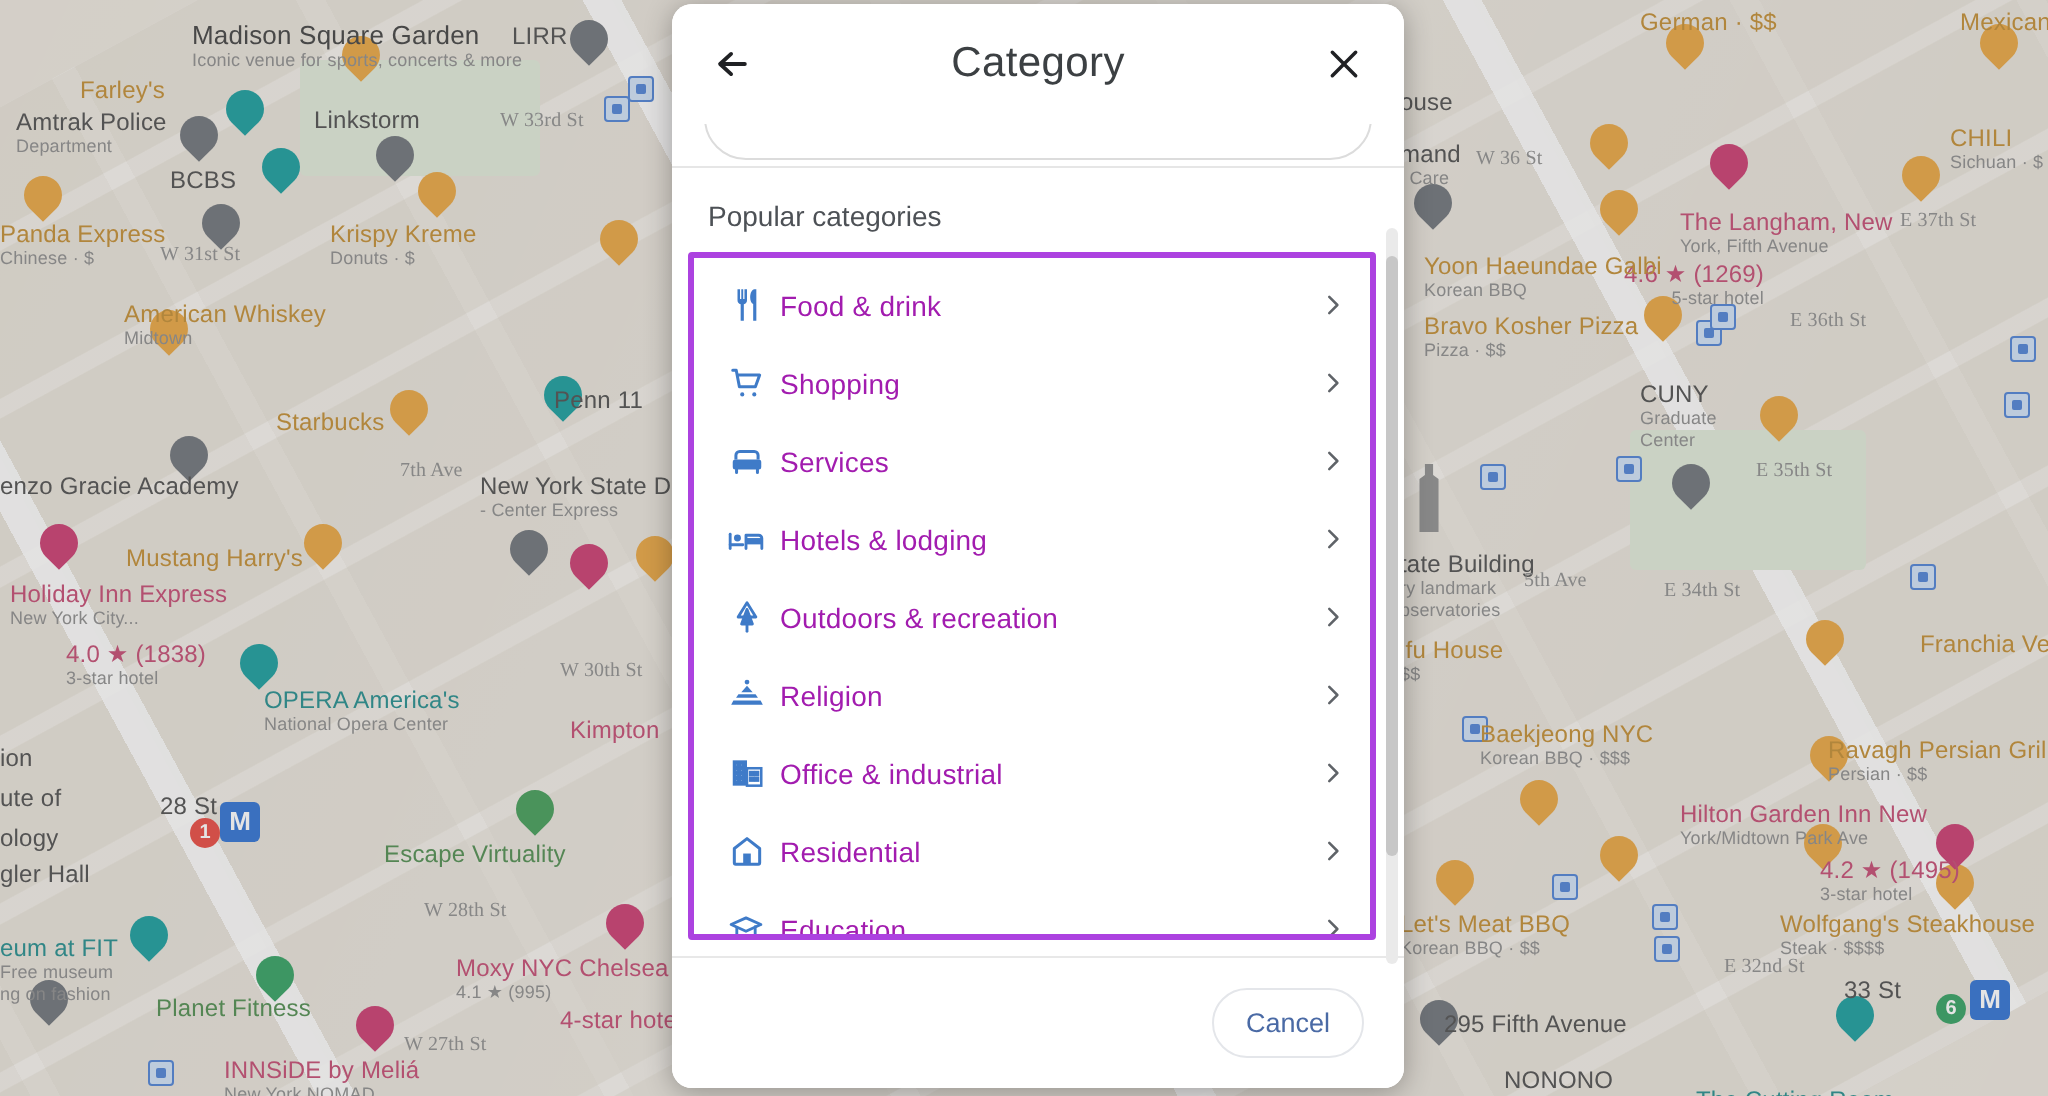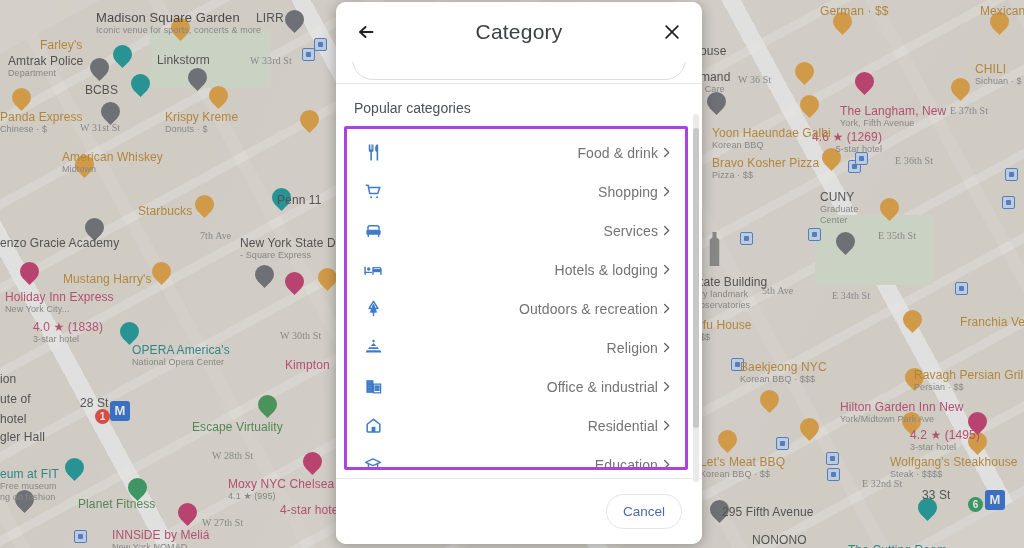--- a/index.html
+++ b/index.html
@@ -197,23 +197,22 @@
     text-align: left;
   }
   .cat-ico {
     flex: 0 0 34px;
     display: flex; align-items: center; justify-content: center;
     color: #3f7bc8;
   }
   .cat-ico svg { display:block; }
   .cat-name {
     flex: 1 1 auto;
-    font-size: 14px; color: #737373;
+    font-size: 14px; color: #a21caf;
     letter-spacing: .1px;
-    text-align: right;
   }
   .chev { flex: 0 0 16px; color: #5f6368; display:flex; align-items:center; justify-content:flex-end; }
 
   .dlg-footer {
     flex: 0 0 66px;
     border-top: 1px solid #e8e8e8;
     display: flex; align-items: center; justify-content: flex-end;
     padding-right: 20px;
     background: #fff;
   }
@@ -424,30 +423,30 @@
       <div class="mlbl poi" style="left: 85px; top: 83px; font-size: 12px;"><span>BCBS</span></div>
       <div class="mlbl food" style="left: 0px; top: 110px; font-size: 12px;"><span>Panda Express</span><span class="sub">Chinese · $</span></div>
       <div class="mlbl food" style="left: 165px; top: 110px; font-size: 12px;"><span>Krispy Kreme</span><span class="sub">Donuts · $</span></div>
       <div class="mlbl street" style="left: 250px; top: 55px; font-size: 10px;"><span>W 33rd St</span></div>
       <div class="mlbl street" style="left: 80px; top: 122px; font-size: 10px;"><span>W 31st St</span></div>
       <div class="mlbl food" style="left: 62px; top: 150px; font-size: 12px;"><span>American Whiskey</span><span class="sub">Midtown</span></div>
       <div class="mlbl food" style="left: 138px; top: 204px; font-size: 12px;"><span>Starbucks</span></div>
       <div class="mlbl poi" style="left: 277px; top: 193px; font-size: 12px;"><span>Penn 11</span></div>
       <div class="mlbl street" style="left: 200px; top: 230px; font-size: 10px;"><span>7th Ave</span></div>
       <div class="mlbl poi" style="left: 0px; top: 236px; font-size: 12px;"><span>enzo Gracie Academy</span></div>
-      <div class="mlbl poi" style="left: 240px; top: 236px; font-size: 12px;"><span>New York State DM</span><span class="sub">- Square Express</span></div>
+      <div class="mlbl poi" style="left: 240px; top: 236px; font-size: 12px;"><span>New York State DM</span><span class="sub">- Center Express</span></div>
       <div class="mlbl food" style="left: 63px; top: 272px; font-size: 12px;"><span>Mustang Harry's</span></div>
       <div class="mlbl hotel" style="left: 5px; top: 290px; font-size: 12px;"><span>Holiday Inn Express</span><span class="sub">New York City...</span></div>
       <div class="mlbl hotel" style="left: 5px; top: 320px; font-size: 12px; margin-left: 28px;"><span>4.0 ★ (1838)</span><span class="sub">3-star hotel</span></div>
       <div class="mlbl teal" style="left: 132px; top: 328px; font-size: 12px;"><span>OPERA America's</span><span class="sub">National Opera Center</span></div>
       <div class="mlbl street" style="left: 280px; top: 330px; font-size: 10px;"><span>W 30th St</span></div>
       <div class="mlbl hotel" style="left: 285px; top: 358px; font-size: 12px;"><span>Kimpton</span></div>
       <div class="mlbl poi" style="left: 0px; top: 372px; font-size: 12px;"><span>ion</span></div>
       <div class="mlbl poi" style="left: 0px; top: 392px; font-size: 12px;"><span>ute of</span></div>
-      <div class="mlbl poi" style="left: 0px; top: 412px; font-size: 12px;"><span>hotel</span></div>
+      <div class="mlbl poi" style="left: 0px; top: 412px; font-size: 12px;"><span>ology</span></div>
       <div class="mlbl poi" style="left: 80px; top: 396px; font-size: 12px;"><span>28 St</span></div>
       <div class="mlbl park" style="left: 192px; top: 420px; font-size: 12px;"><span>Escape Virtuality</span></div>
       <div class="mlbl poi" style="left: 0px; top: 430px; font-size: 12px;"><span>gler Hall</span></div>
       <div class="mlbl teal" style="left: 0px; top: 452px; font-size: 12px;"><span>eum at FIT</span><span class="sub">Free museum</span><span class="sub">ng on fashion</span></div>
       <div class="mlbl street" style="left: 212px; top: 450px; font-size: 10px;"><span>W 28th St</span></div>
       <div class="mlbl hotel" style="left: 228px; top: 477px; font-size: 12px;"><span>Moxy NYC Chelsea</span><span class="sub">4.1 ★ (995)</span></div>
       <div class="mlbl hotel" style="left: 280px; top: 503px; font-size: 12px;"><span>4-star hotel</span></div>
       <div class="mlbl park" style="left: 78px; top: 497px; font-size: 12px;"><span>Planet Fitness</span></div>
       <div class="mlbl hotel" style="left: 112px; top: 528px; font-size: 12px;"><span>INNSiDE by Meliá</span><span class="sub">New York NOMAD</span></div>
       <div class="mlbl street" style="left: 202px; top: 517px; font-size: 10px;"><span>W 27th St</span></div>

